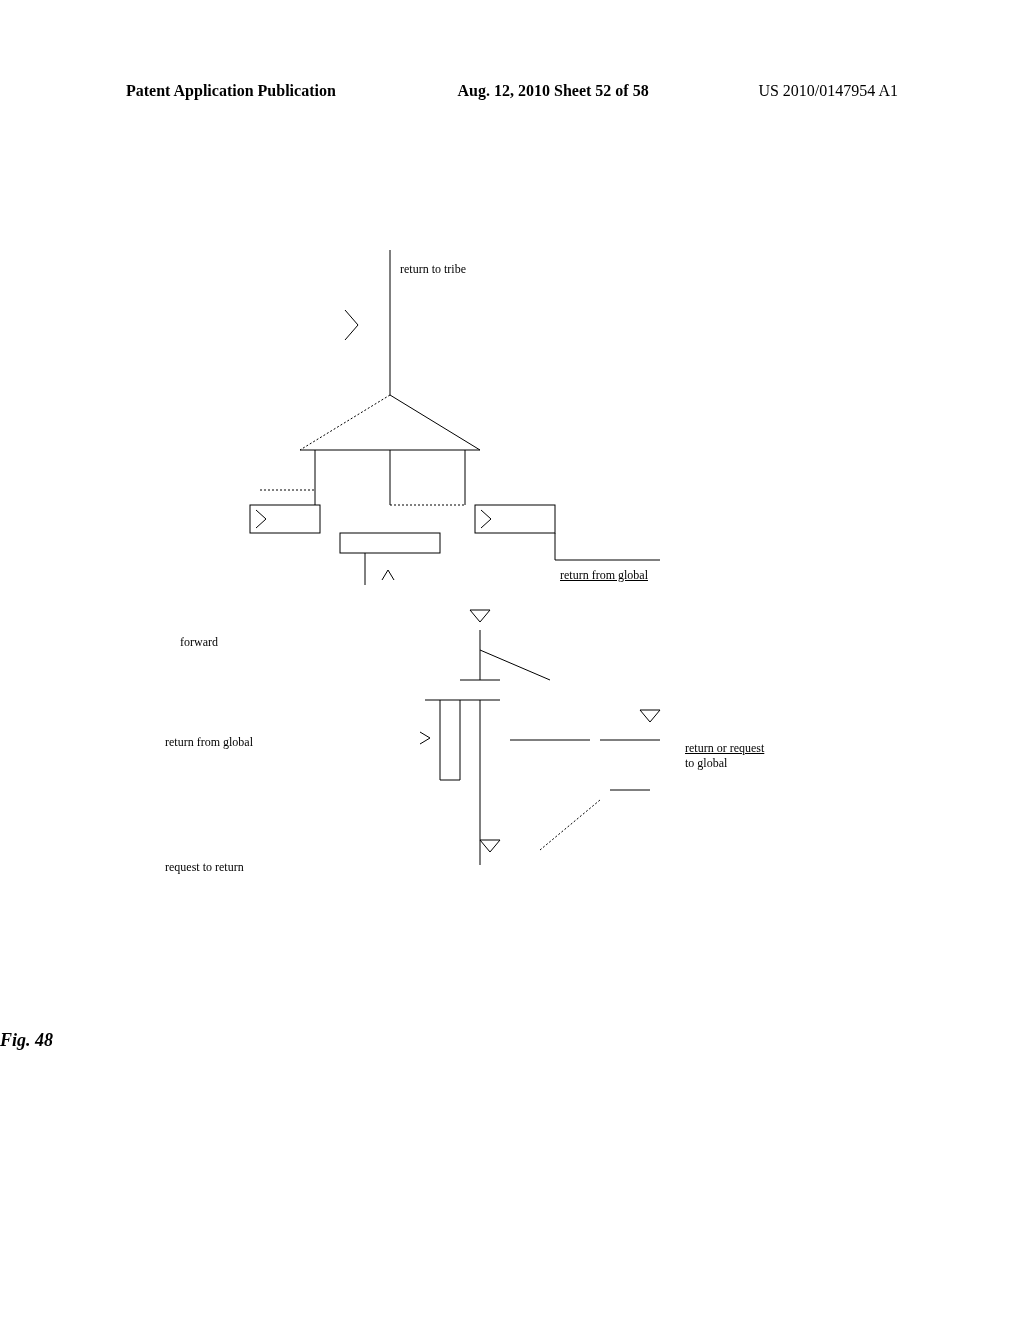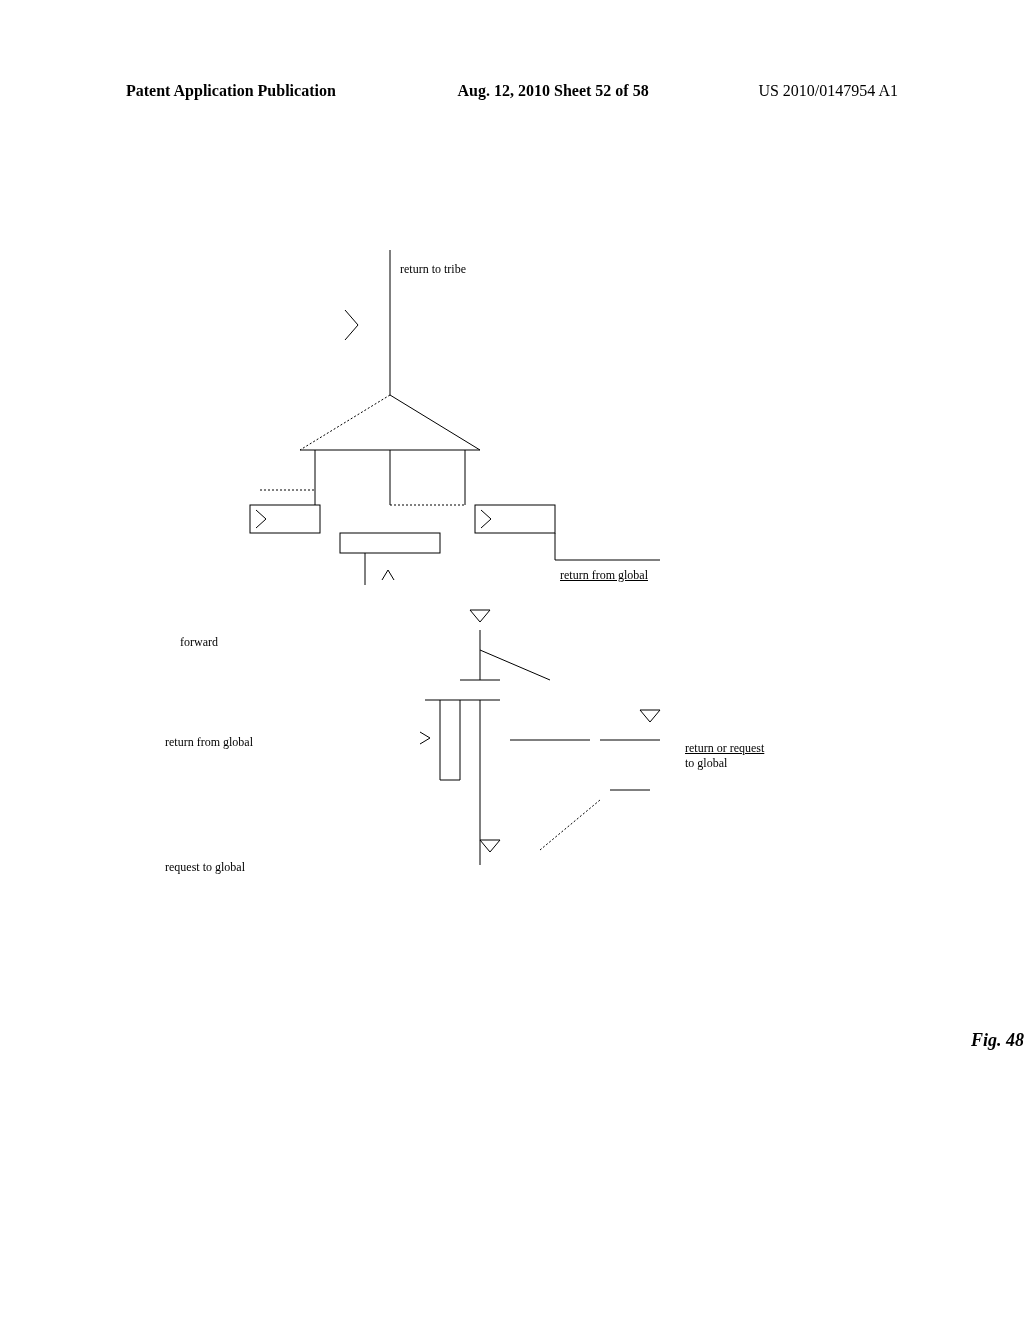--- a/index.html
+++ b/index.html
@@ -32,21 +32,21 @@
     }
     .label {
       position: absolute;
       font-size: 12px;
       white-space: nowrap;
     }
     .figure-caption {
       position: absolute;
       top: 1030px;
       width: 100%;
-      text-align: right;
+      text-align: left;
       font-style: italic;
       font-weight: bold;
       font-size: 18px;
     }
     svg { overflow: visible; }
   </style>
 </head>
 <body>
 
 <div class="header">
@@ -116,16 +116,16 @@
 
     <path d="M 320 590 L 340 590 L 330 602 Z" fill="none" stroke="black" stroke-width="1"></path>
   </svg>
 
   <div class="label" style="top:12px; left:240px;">return to tribe</div>
   <div class="label" style="top:318px; left:400px; text-decoration: underline;">return from global</div>
   <div class="label" style="top:385px; left:20px;">forward</div>
   <div class="label" style="top:485px; left:5px;">return from global</div>
   <div class="label" style="top:480px; left:525px; text-decoration: underline; margin-top: 11px;">return or request</div>
   <div class="label" style="top:498px; left:525px;margin-top:8px;">to global</div>
-  <div class="label" style="top:610px; left:5px;">request to global</div>
+  <div class="label" style="top:610px; left:5px;">request to return</div>
 </div>
 
 <div class="figure-caption">Fig. 48</div>
 
 </body></html>

